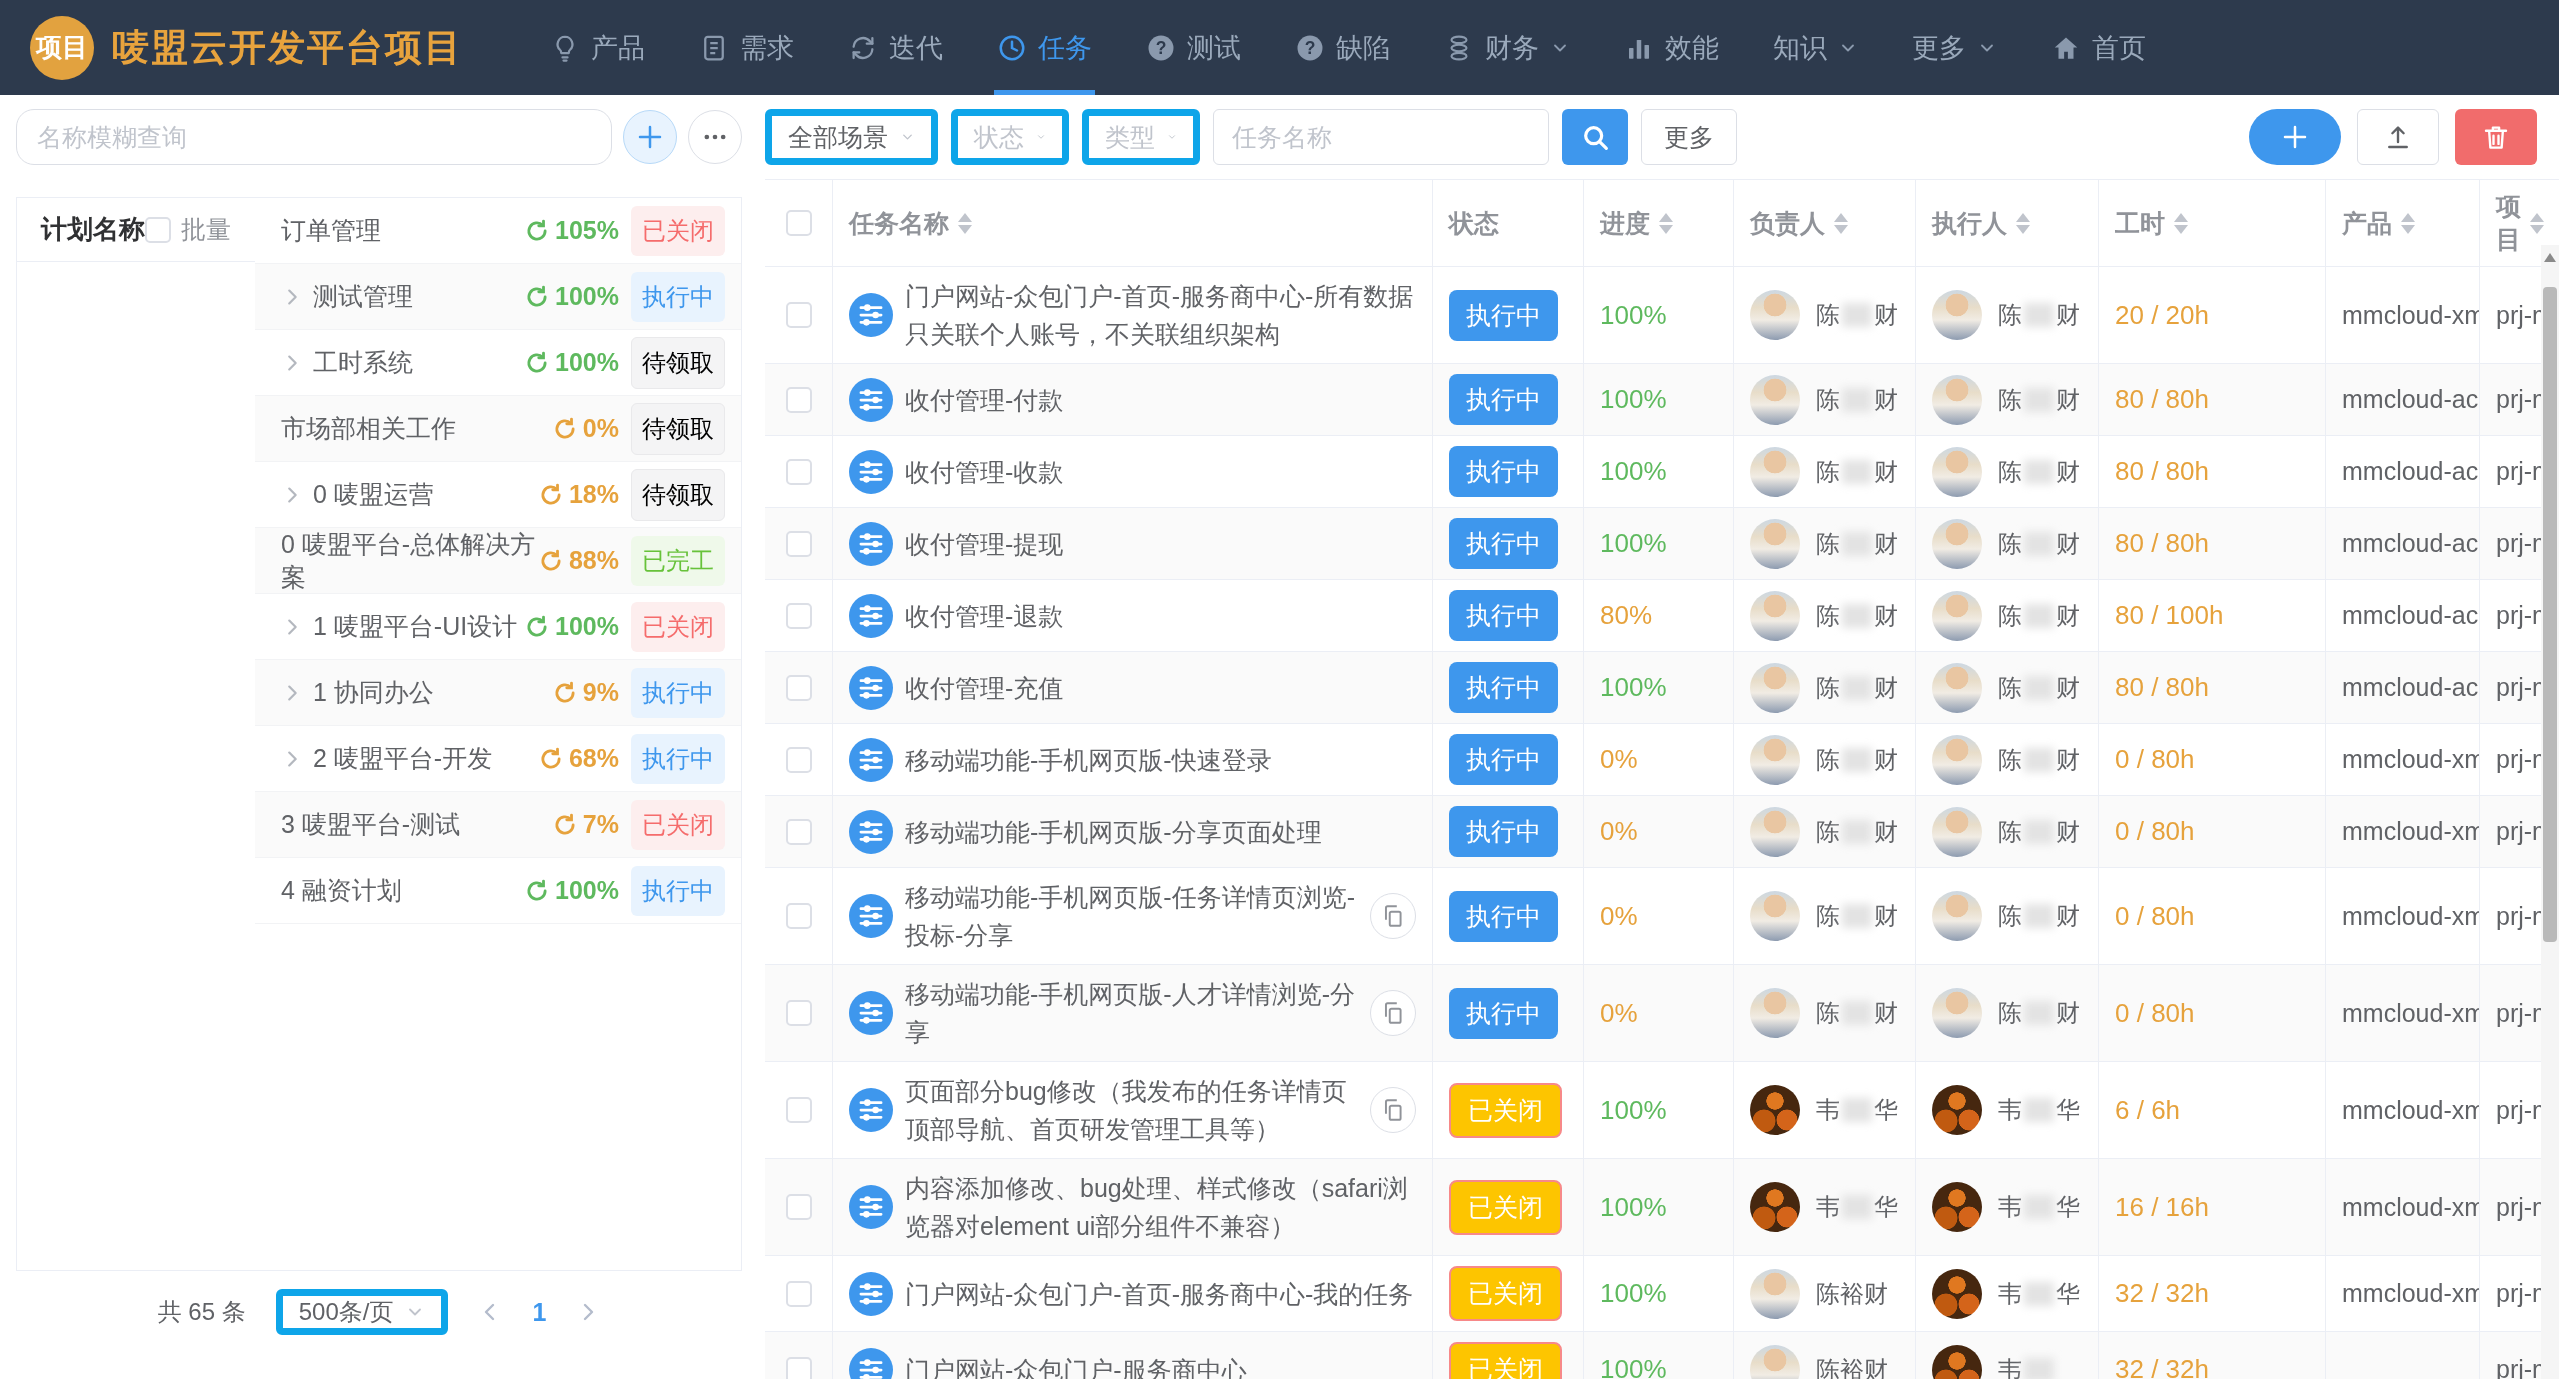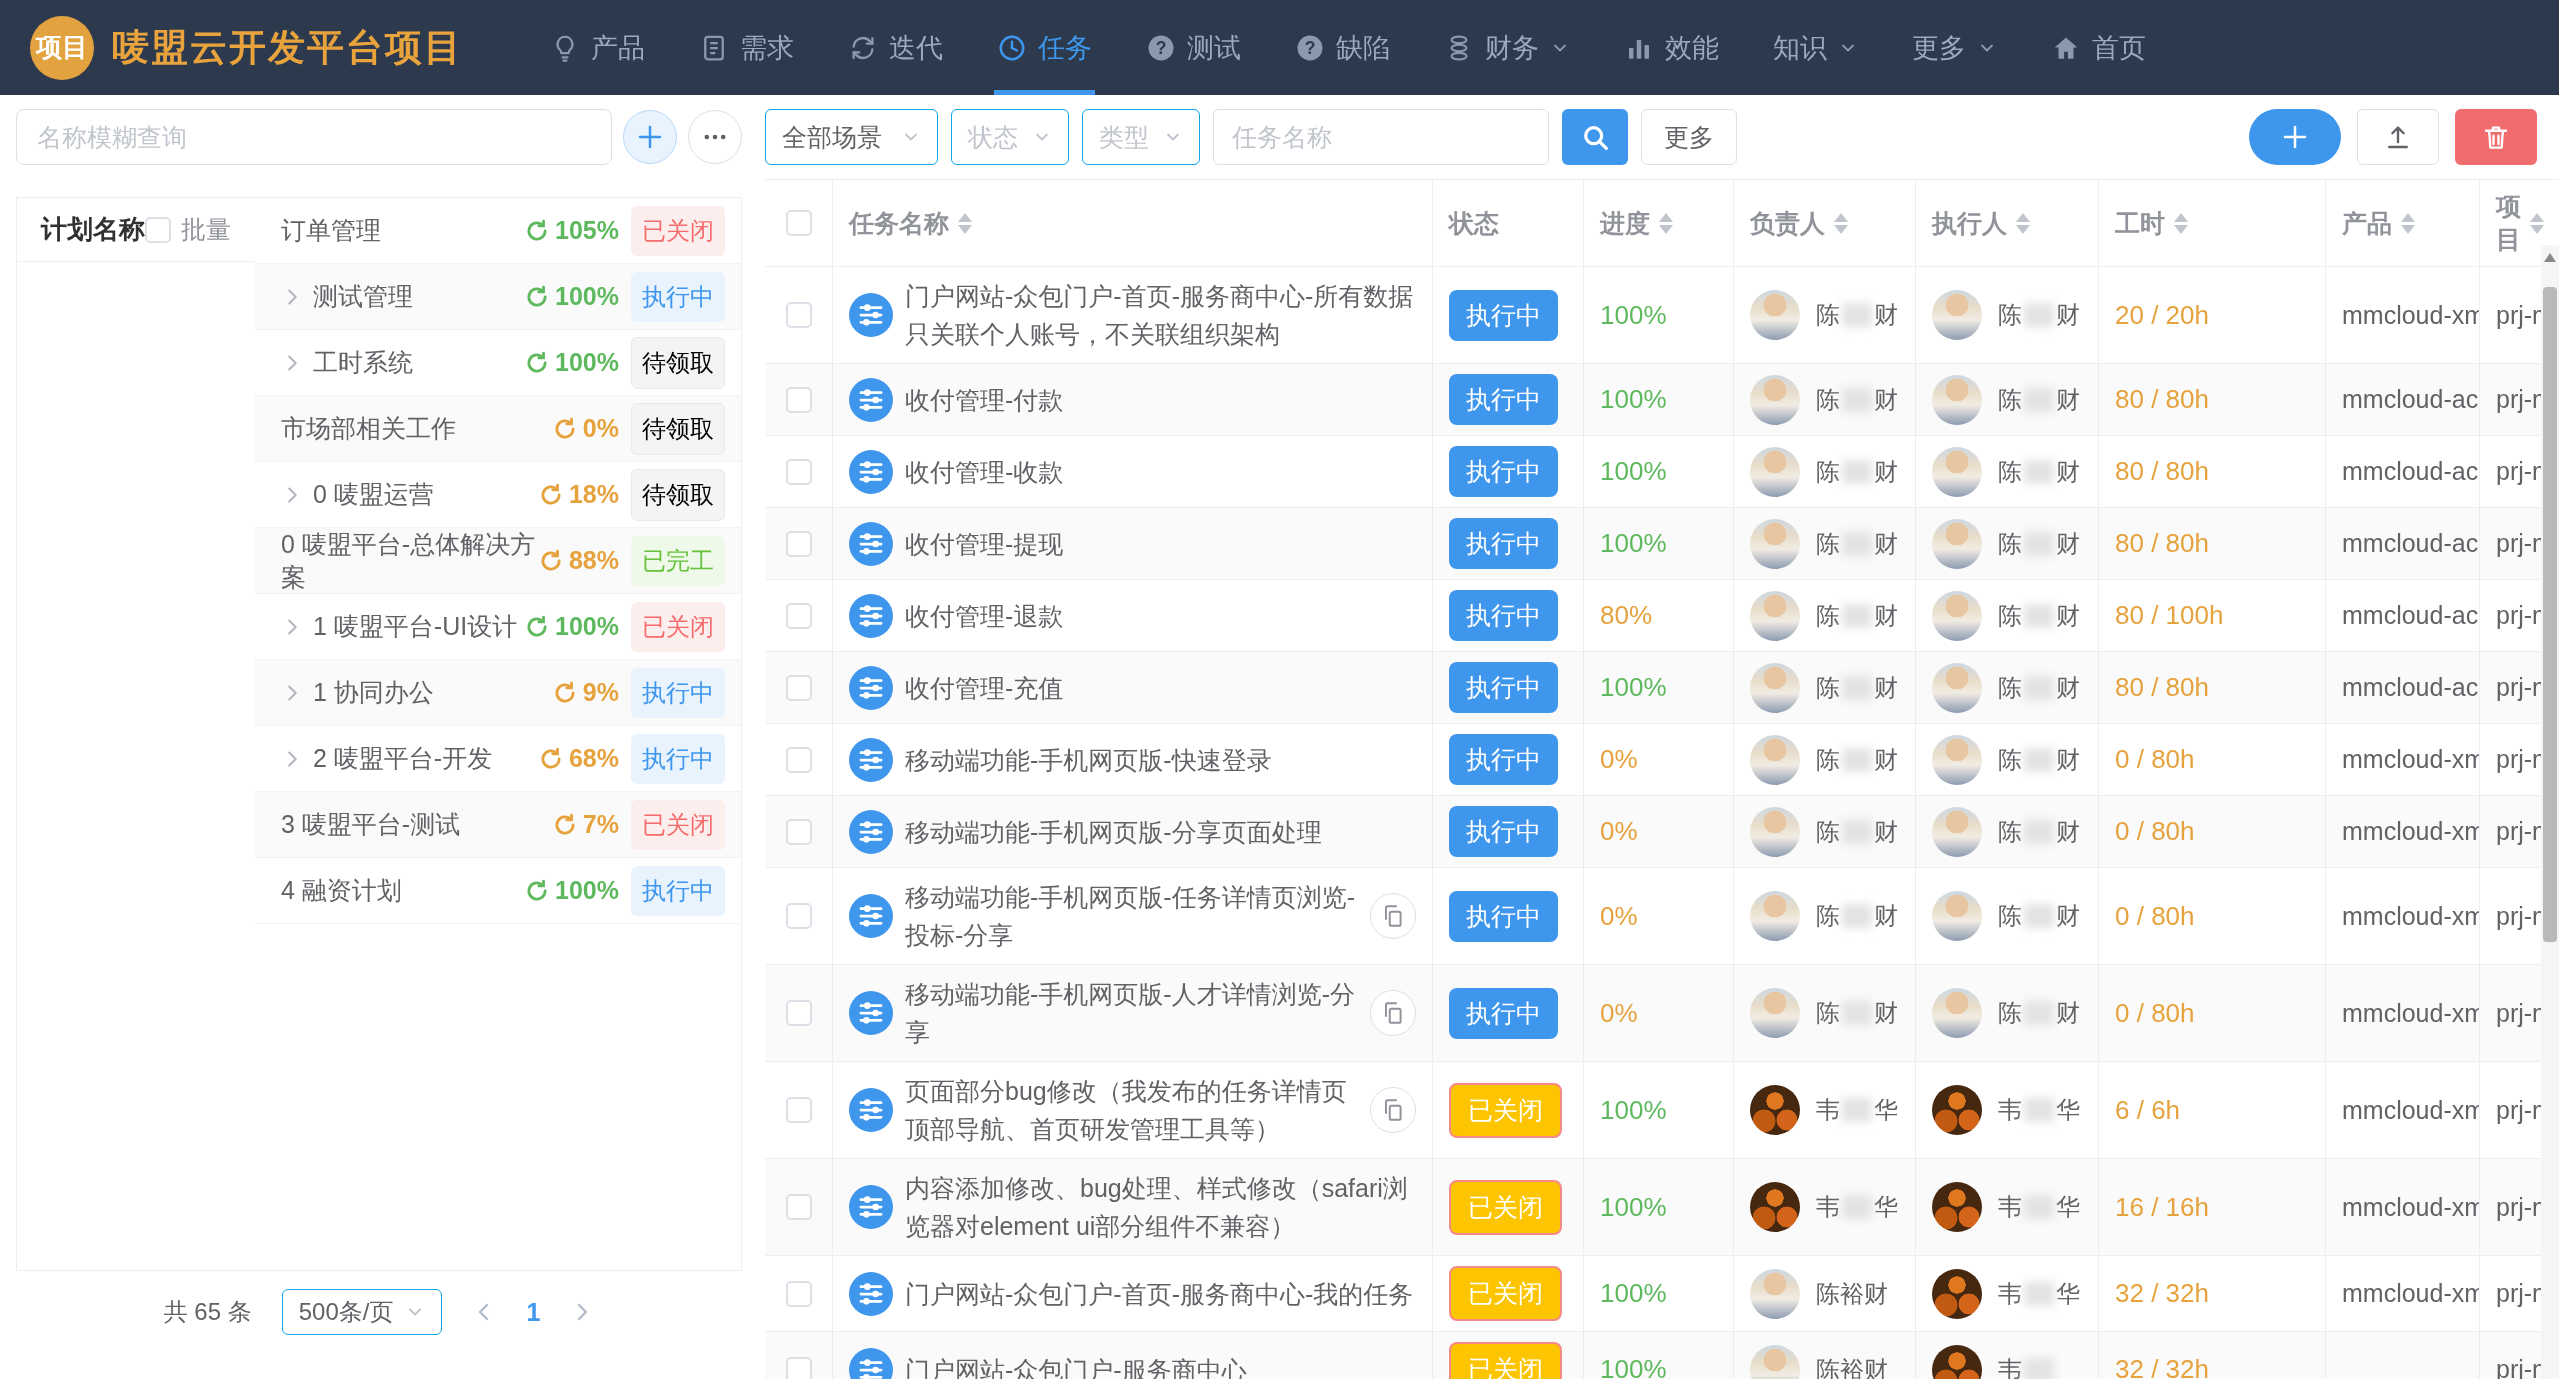--- a/index.html
+++ b/index.html
@@ -17,21 +17,21 @@
   .nav-item .nicon{width:30px;height:30px;color:#8a99ad;flex:none;}
   .nav-item.active{color:#3e97ed;}
   .nav-item.active .nicon{color:#3e97ed;}
   .nav-item.active::after{content:"";position:absolute;bottom:0;left:24px;right:24px;height:5px;background:#3e97ed;}
   .nav-caret{width:20px;height:20px;color:#8a99ad;}
   
   .main{display:flex;padding:14px 0 0 16px;gap:23px;height:1284px;}
   .left-col{width:726px;flex:none;}
   
   .toolbar{display:flex;align-items:center;gap:11px;}
-  .search-input{flex:1;height:56px;border:1px solid #dcdfe6;border-radius:8px;font-size:25px;
+  .search-input{flex:1;height:56px;border:1px solid #dcdfe6;border-radius:18px;font-size:25px;
     padding:0 20px;color:#606266;outline:none;font-family:inherit;}
   ::placeholder{color:#c0c4cc;}
   .round-btn{width:54px;height:54px;border-radius:50%;flex:none;display:flex;align-items:center;
     justify-content:center;cursor:pointer;border:none;}
   .add-plan{background:#e8f3fe;border:1px solid #b7d9f8;color:#3e97ed;}
   .add-plan .gicon{width:30px;height:30px;}
   .more-plan{background:#fff;border:1px solid #dcdfe6;color:#606266;}
   .more-plan .gicon{width:28px;height:28px;}
   
   .plan-panel{margin-top:32px;border:1px solid #ebeef5;height:1074px;display:flex;flex-direction:row;}
@@ -51,21 +51,21 @@
   .tone-green{color:#5eb95e;}
   .tone-orange{color:#e6a23c;}
   .badge{min-width:94px;text-align:center;padding:9px 6px;border-radius:6px;font-size:24px;white-space:nowrap;}
   .b-closed{background:#fdeeee;color:#f56c6c;}
   .b-exec{background:#e8f3fe;color:#3e97ed;}
   .b-pending{background:#f4f4f5;color:#000000;border:1px solid #e9e9eb;}
   .b-done{background:#eff9ea;color:#67c23a;}
   
   .left-pager{display:flex;align-items:center;justify-content:center;gap:30px;margin-top:18px;
     color:#606266;font-size:24px;}
-  .select{height:46px;border:1px solid #0ea5e9;border-radius:6px;display:flex;align-items:center;
+  .select{height:46px;border:7px solid #0ea5e9;border-radius:6px;display:flex;align-items:center;
     gap:12px;padding:0 16px;color:#606266;font-size:24px;background:#fff;cursor:pointer;white-space:nowrap;}
   .select .scaret{width:20px;height:20px;color:#c0c4cc;}
   .pager-arrow{width:24px;height:24px;color:#b4bccc;cursor:pointer;}
   .page-num{font-size:25px;font-weight:bold;color:#303133;cursor:pointer;}
   .page-num.current{color:#3e97ed;}
   
   .right-col{flex:1;min-width:0;display:flex;flex-direction:column;}
   .filter-bar{display:flex;align-items:center;gap:13px;padding-right:22px;flex:none;}
   .fsel{height:56px;font-size:25px;border-radius:6px;}
   .w-scene{width:173px;justify-content:space-between;}

